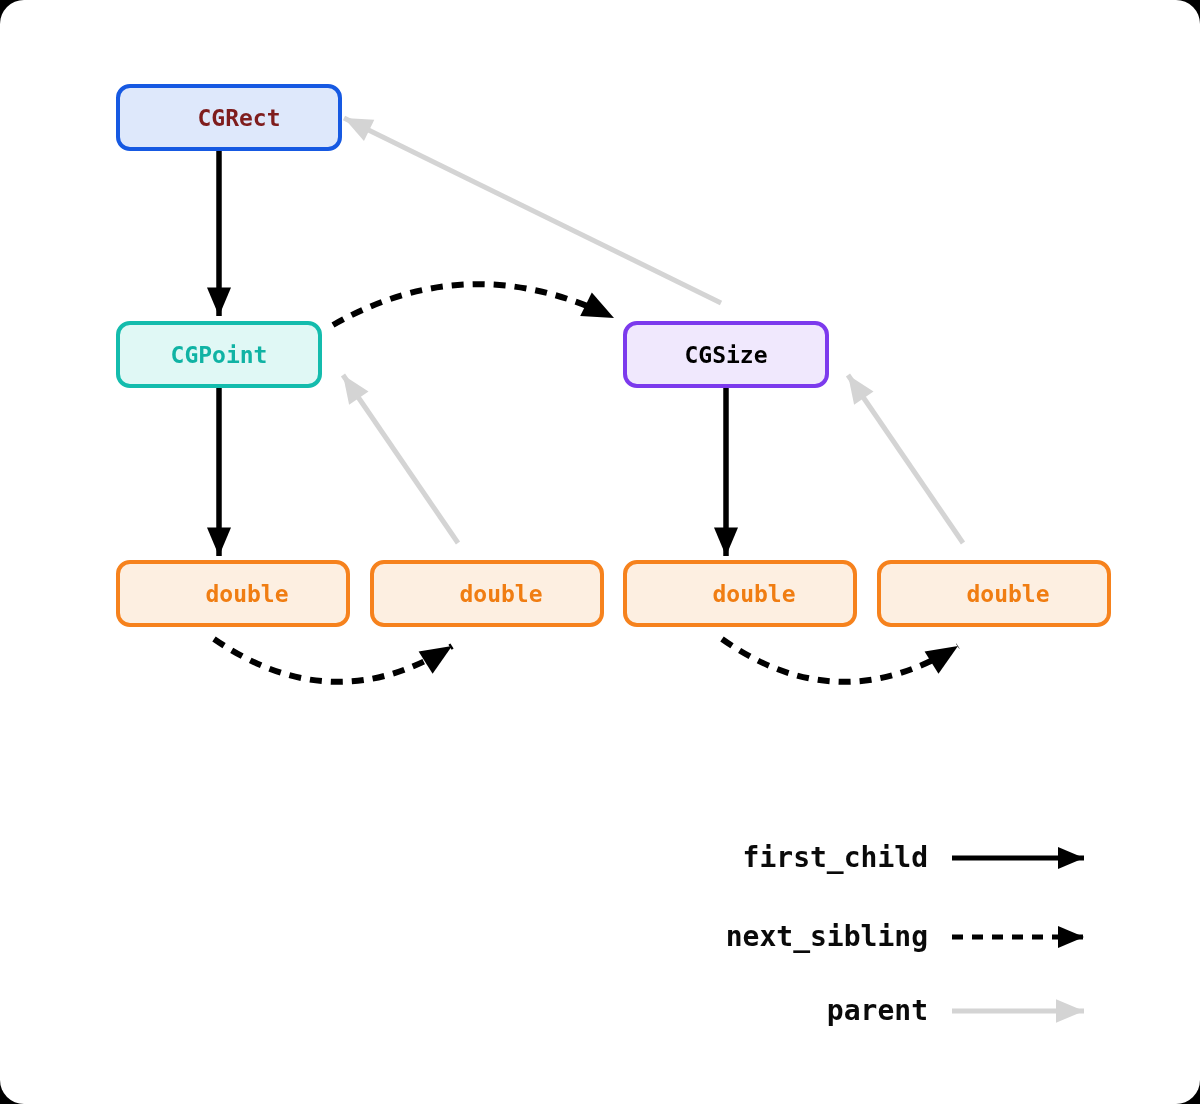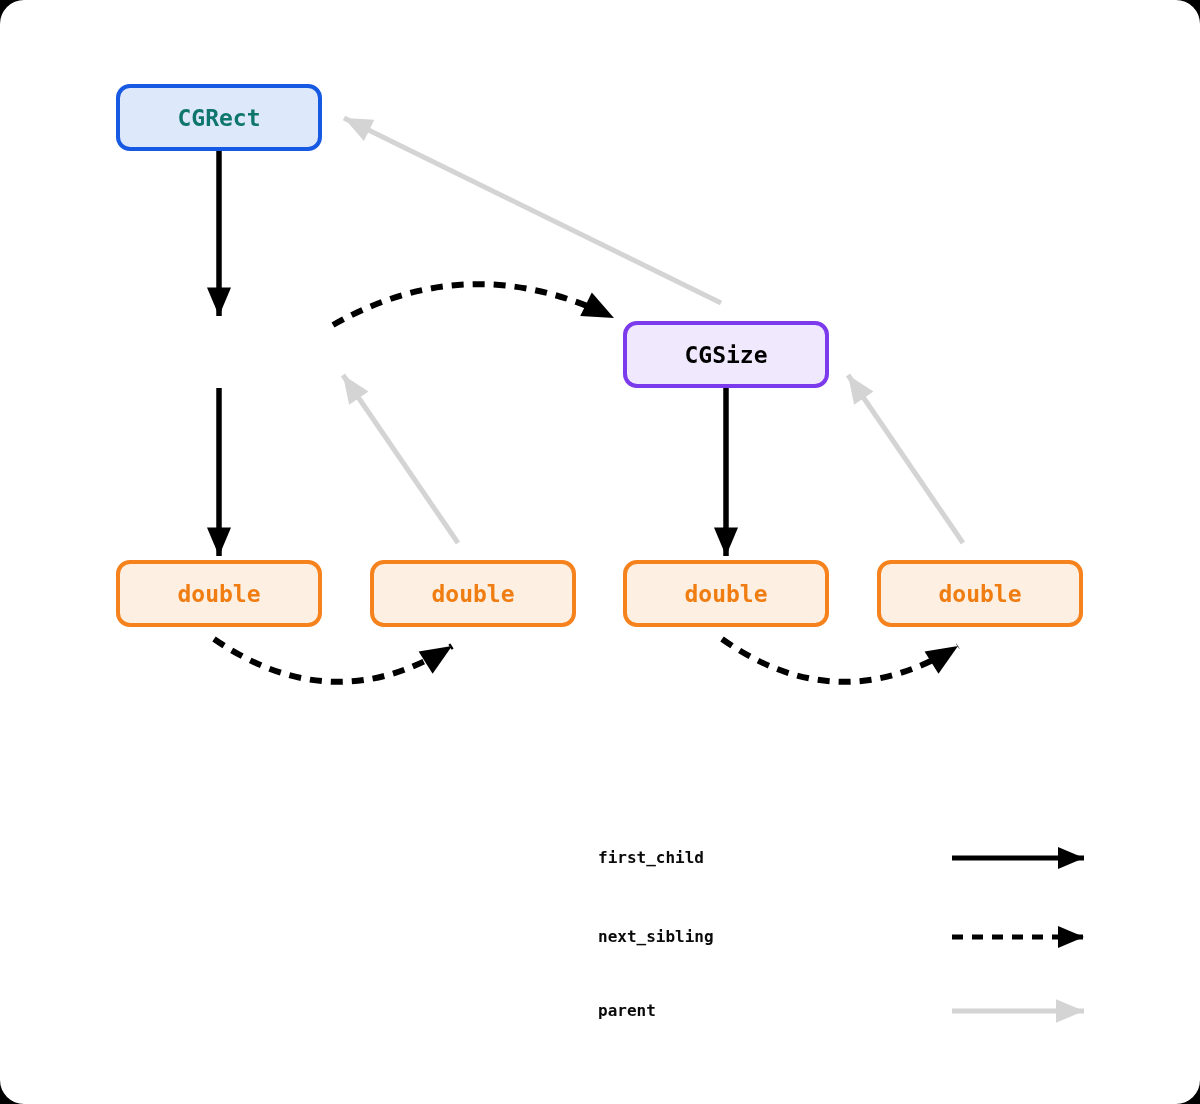--- a/index.html
+++ b/index.html
@@ -30,30 +30,31 @@
     border-width: 4px;
     border-style: solid;
     border-radius: 14px;
     display: flex;
     align-items: center;
     justify-content: center;
     font-weight: bold;
     font-size: 23px;
     box-sizing: content-box;
   }
-  .node-blue   { border-color: #1659e2; background: #dee8fb; color: #0f766e; }
+  .node-blue   { border-color: #1659e2; background: #dee8fb; color: #7f1d1d; padding-left: 20px; }
   .node-teal   { border-color: #14bcad; background: #e0f8f5; color: #10b3a4; }
   .node-purple { border-color: #7c3aed; background: #f0e8fd; color: #000000; }
-  .node-orange { border-color: #f6821d; background: #fdefe1; color: #f07d12; }
+  .node-orange { border-color: #f6821d; background: #fdefe1; color: #f07d12; padding-left: 28px; }
 
   .legend-label {
     position: absolute;
     width: 330px;
+    text-align: right;
     font-weight: bold;
-    font-size: 16px;
+    font-size: 28px;
     color: #0a0a0a;
     line-height: 30px;
   }
 </style>
 </head>
 <body>
 
 <div class="canvas">
 
   <svg class="arrows" viewBox="0 0 1200 1104" xmlns="http://www.w3.org/2000/svg">
@@ -80,20 +81,23 @@
 
     <path d="M952,858 L1084,858" stroke="#000000" stroke-width="5" fill="none" marker-end="url(#arrow-black)"></path>
     <path d="M952,937 L1084,937" stroke="#000000" stroke-width="5" fill="none" stroke-dasharray="11 9" marker-end="url(#arrow-black)"></path>
     <path d="M952,1011 L1084,1011" stroke="#d4d4d4" stroke-width="5" fill="none" marker-end="url(#arrow-gray)"></path>
   </svg>
 
   <div class="node node-blue" style="left:116px; top:84px;">
     <span>CGRect</span>
   </div>
 
+  <div class="node node-teal" style="left:116px; top:321px;">
+    <span>CGPoint</span>
+  </div>
 
   <div class="node node-purple" style="left:623px; top:321px;">
     <span>CGSize</span>
   </div>
 
   <div class="node node-orange" style="left:116px; top:560px;">
     <span>double</span>
   </div>
 
   <div class="node node-orange" style="left:370px; top:560px;">

